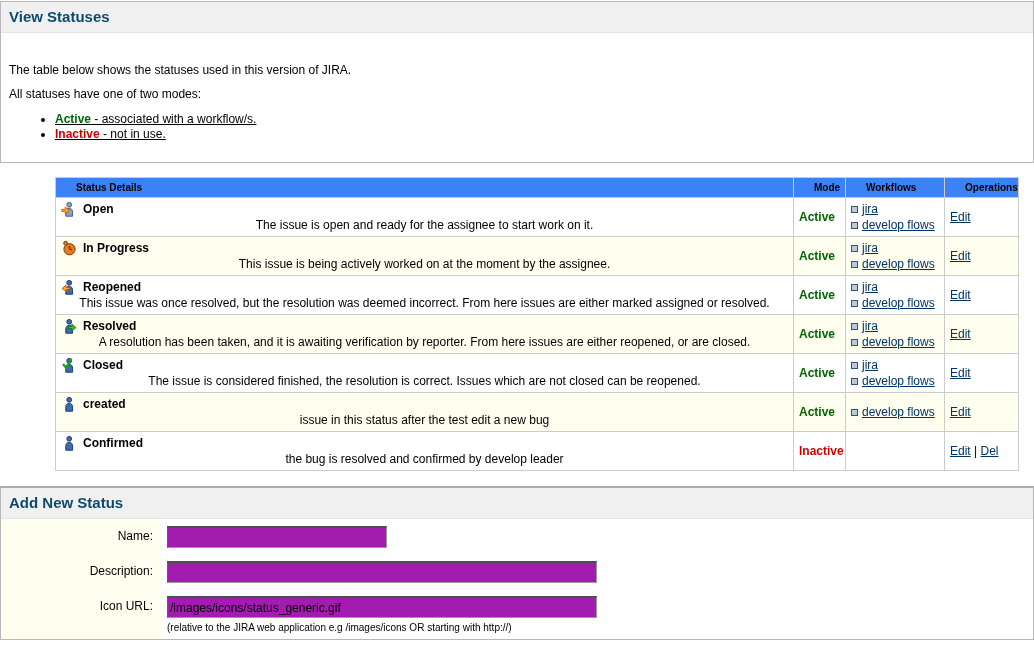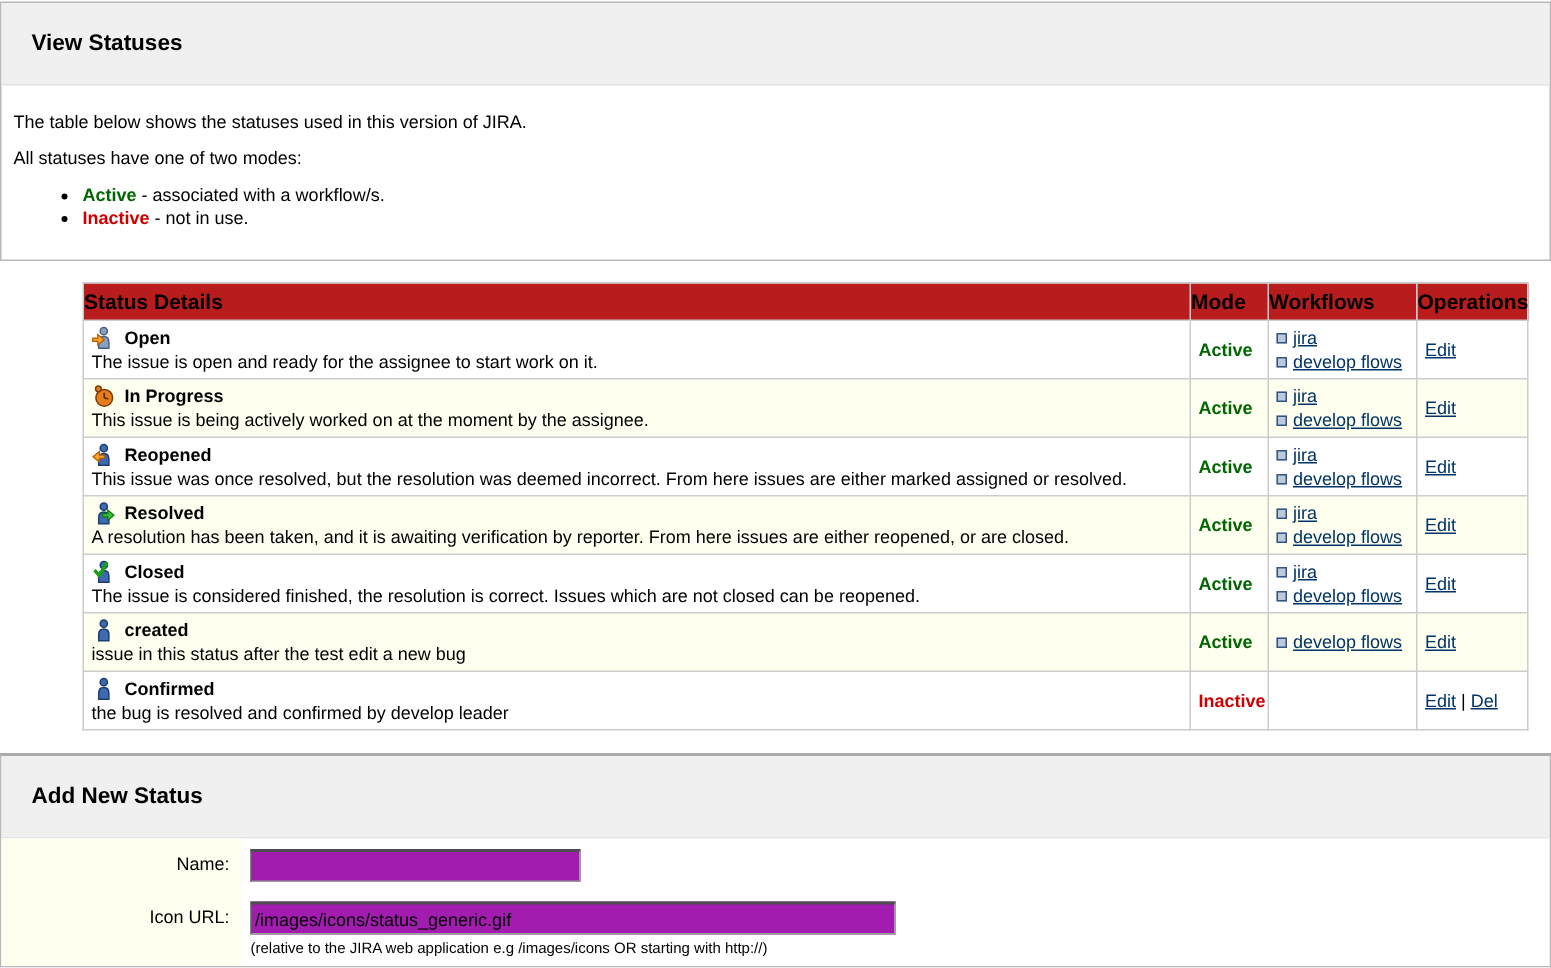--- a/index.html
+++ b/index.html
@@ -3,38 +3,38 @@
 <meta charset="utf-8">
 <style>
   html,body { margin:0; padding:0; background:#fff; }
   body { width:1034px; font-family:"Liberation Sans",sans-serif; font-size:12px; color:#000; }
   a { color:#003366; text-decoration:underline; }
 
   
   .panel { border:1px solid #b8b8b8; background:#fff; }
   #intro-panel { margin-top:1px; }
   .panel-header { background:#f0f0f0; padding:6px 8px 7px 8px; border-bottom:1px solid #e4e4e4; }
-  .panel-title { margin:12px; font-size:15px; font-weight:bold; color:#000000; }
-
-  .intro-body { padding:7px 8px 10px 8px; }
+  .panel-title { margin:0; font-size:15px; font-weight:bold; color:#0c4a6e; }
+
+  .intro-body { padding:20px 8px 10px 8px; }
   .intro-body p { margin:10px 0; }
   ul.modes { margin:11px 0; padding-left:46px; }
-  ul.modes li { margin:1px 0; list-style:disc; }
+  ul.modes li { margin:1px 0; list-style:disc;text-decoration:underline; }
   .mode-term { font-weight:bold; }
 
   
   .table-wrap { margin:14px 16px 0 55px; }
   table.status-table { border-collapse:collapse; width:963px; table-layout:fixed; }
   .status-table th, .status-table td { border:1px solid #cccccc; }
-  .status-table th { background:#b91c1c; text-align:left; padding:4px 0; font-size:14px; }
+  .status-table th { background:#3b82f6; text-align:left; padding:4px 20px; font-size:10px; }
   .status-table td { padding:3px 5px; vertical-align:middle; }
   tr.alt { background:#fffff0; }
   .s-name { font-weight:bold; line-height:17px; }
   .s-icon { display:inline-block; width:16px; height:16px; margin-right:6px; vertical-align:-4px; }
-  .s-desc { line-height:15px; }
+  .s-desc { line-height:15px;text-align:center; }
   .c-mode b { font-weight:bold; }
   .wf { line-height:16px; white-space:nowrap; }
   .bullet { display:inline-block; width:5px; height:5px; background:#bcc9da; border:1px solid #31557e; margin-right:4px; }
   .c-ops { white-space:nowrap;margin-left:22px; }
 
   
   #form-panel { margin-top:15px; border:1px solid #b8b8b8; border-top:2px solid #ababab; }
   .form-body { background:#fff; }
   .form-row { display:flex; }
   .form-label { flex:0 0 160px; width:160px; box-sizing:border-box; background:#fffff0;
@@ -197,20 +197,26 @@
     <h2 class="panel-title">Add New Status</h2>
   </div>
   <div class="form-body">
     <div class="form-row">
       <div class="form-label">Name:</div>
       <div class="form-field">
         <input type="text" class="text input-name" value="" style="">
       </div>
     </div>
     <div class="form-row">
+      <div class="form-label">Description:</div>
+      <div class="form-field">
+        <input type="text" class="text input-desc" value="" style="">
+      </div>
+    </div>
+    <div class="form-row">
       <div class="form-label">Icon URL:</div>
       <div class="form-field">
         <input type="text" class="text input-icon" value="/images/icons/status_generic.gif" style="">
         <div class="hint">(relative to the JIRA web application e.g /images/icons OR starting with http://)</div>
       </div>
     </div>
 
   </div>
 </div>
 

